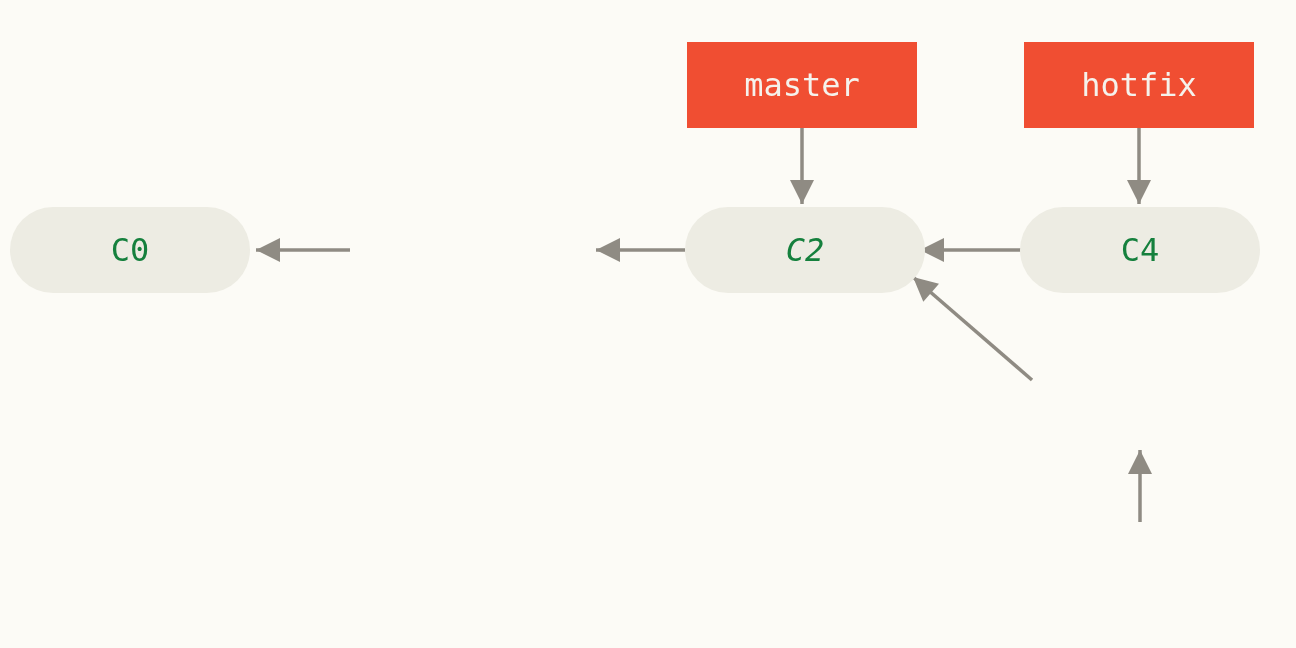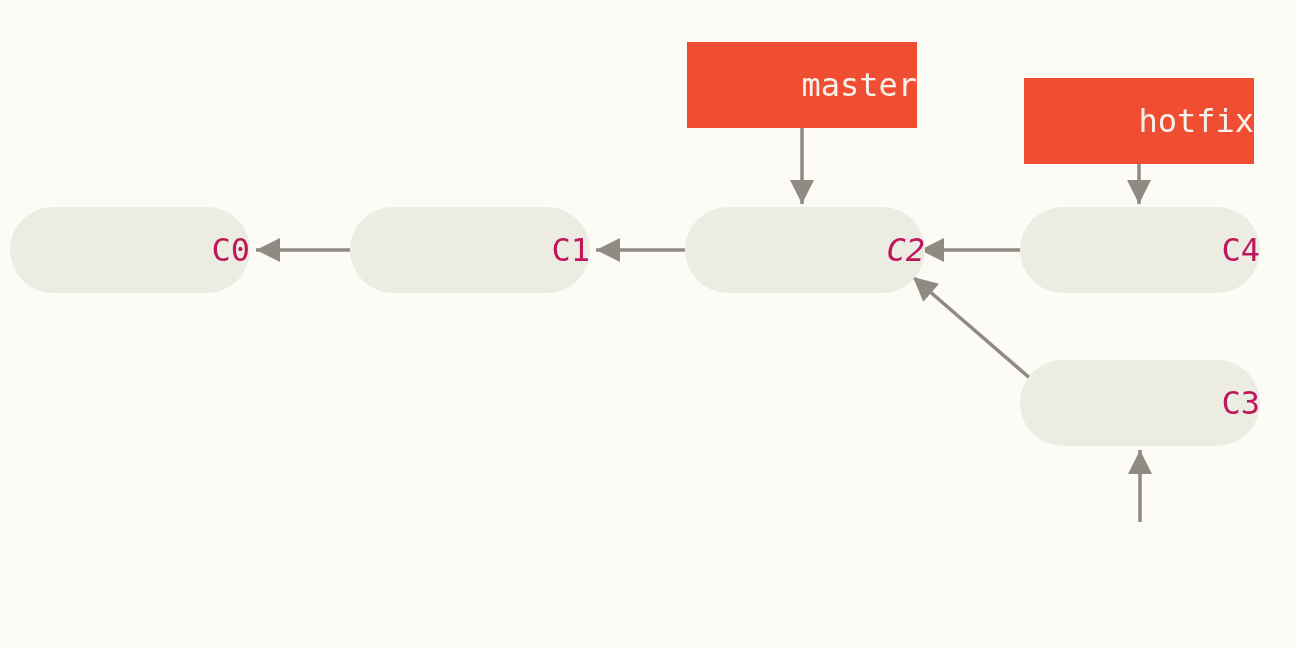--- a/index.html
+++ b/index.html
@@ -19,46 +19,46 @@
     position: absolute;
     left: 0; top: 0;
     width: 1296px;
     height: 648px;
     pointer-events: none;
   }
   .node {
     position: absolute;
     display: flex;
     align-items: center;
-    justify-content: flex-end;
+    justify-content: center;
     font-size: 32px;
     box-sizing: border-box;
   }
   .commit {
     width: 240px;
     height: 86px;
     background: #EDECE3;
     border-radius: 43px;
-    color: #be185d;
+    color: #15803d;
   }
   .branch {
     width: 230px;
     height: 86px;
     background: #F04E32;
     color: #F5F2EC;
   }
   
   .pos-c0 { left: 10px;   top: 207px; }
   .pos-c1 { left: 350px;  top: 207px; }
   .pos-c2 { left: 685px;  top: 207px; font-style: italic; }
   .pos-c4 { left: 1020px; top: 207px; }
   .pos-c3 { left: 1020px; top: 360px; }
   
   .pos-master { left: 687px;  top: 42px; }
-  .pos-hotfix { left: 1024px; top: 42px; margin-top: 36px; }
+  .pos-hotfix { left: 1024px; top: 42px; }
   .pos-iss53  { left: 1026px; top: 523px; }
 </style>
 </head>
 <body>
 
 <div class="canvas">
 
   <svg class="arrows" viewBox="0 0 1296 648" xmlns="http://www.w3.org/2000/svg">
     <defs>
       <marker id="head" viewBox="0 0 10 10" refX="10" refY="5" markerWidth="30" markerHeight="24" markerUnits="userSpaceOnUse" orient="auto">
@@ -72,28 +72,22 @@
       <line x1="1032" y1="380" x2="913" y2="277" marker-end="url(#head)"></line>
       <line x1="802" y1="128" x2="802" y2="204" marker-end="url(#head)"></line>
       <line x1="1139" y1="128" x2="1139" y2="204" marker-end="url(#head)"></line>
       <line x1="1140" y1="522" x2="1140" y2="450" marker-end="url(#head)"></line>
     </g>
   </svg>
 
   <div class="node commit pos-c0">
     <span>C0</span>
   </div>
-  <div class="node commit pos-c1">
-    <span>C1</span>
-  </div>
   <div class="node commit pos-c2">
     <span>C2</span>
-  </div>
-  <div class="node commit pos-c3">
-    <span>C3</span>
   </div>
   <div class="node commit pos-c4">
     <span>C4</span>
   </div>
 
   <div class="node branch pos-master">
     <span>master</span>
   </div>
   <div class="node branch pos-hotfix">
     <span>hotfix</span>

